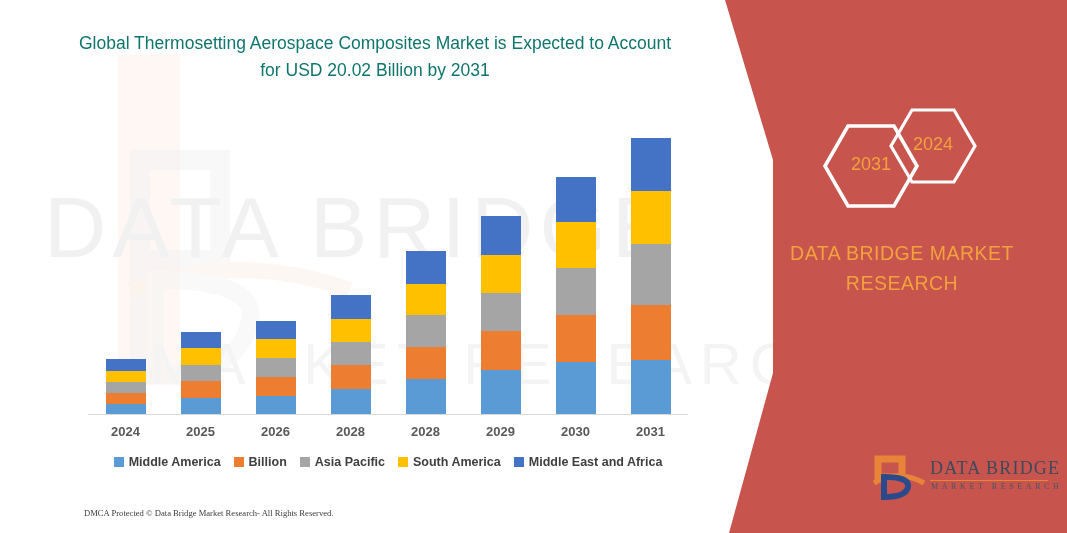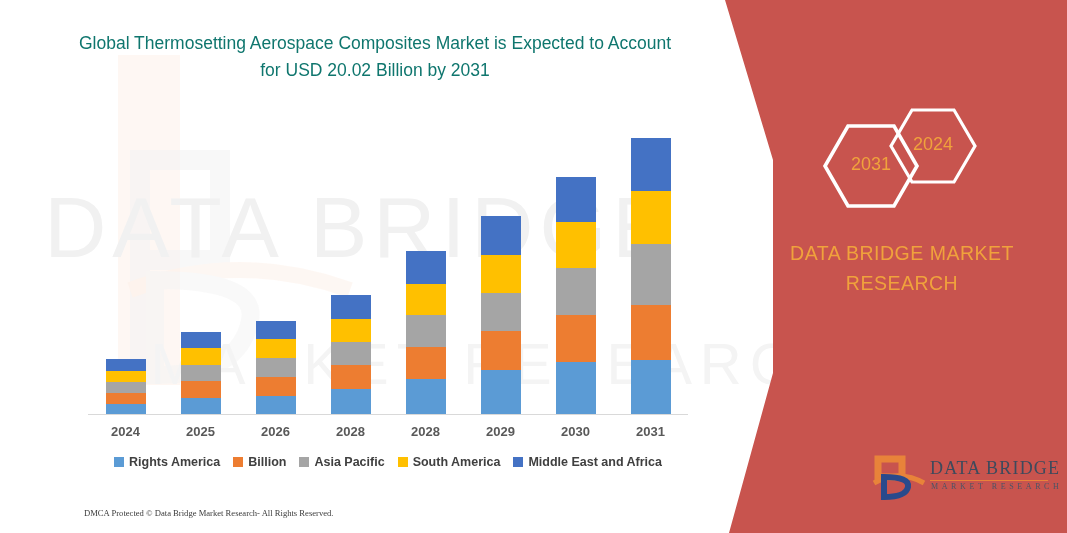--- a/index.html
+++ b/index.html
@@ -225,21 +225,21 @@
       <div class="xtick" style="left: 232.5px;">2028</div>
       <div class="xtick" style="left: 307.5px;">2028</div>
       <div class="xtick" style="left: 382.5px;">2029</div>
       <div class="xtick" style="left: 457.5px;">2030</div>
       <div class="xtick" style="left: 532.5px;">2031</div>
     </div>
 
   <div class="legend" id="legend">
       <div class="legend-item">
         <span class="legend-swatch" style="background: rgb(91, 155, 213);"></span>
-        <span class="legend-label">Rights America</span>
+        <span class="legend-label">Middle America</span>
       </div>
       <div class="legend-item">
         <span class="legend-swatch" style="background: rgb(237, 125, 49);"></span>
         <span class="legend-label">Billion</span>
       </div>
       <div class="legend-item">
         <span class="legend-swatch" style="background: rgb(165, 165, 165);"></span>
         <span class="legend-label">Asia Pacific</span>
       </div>
       <div class="legend-item">

